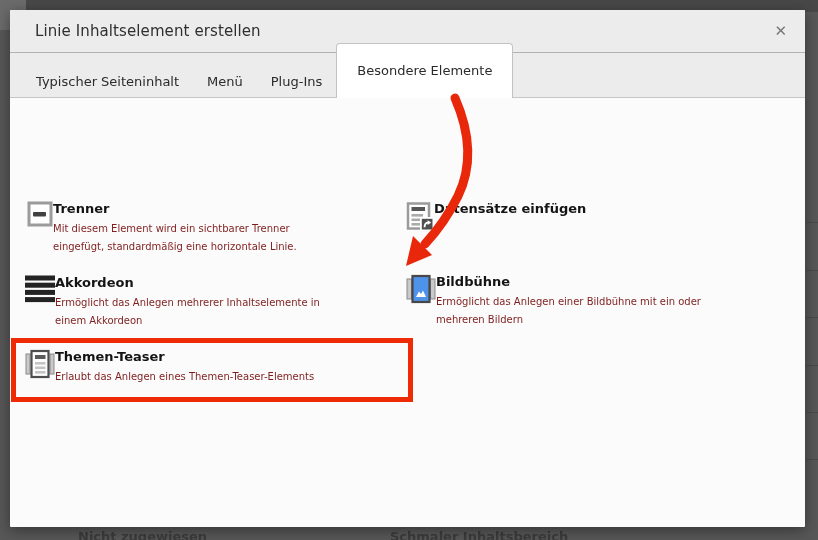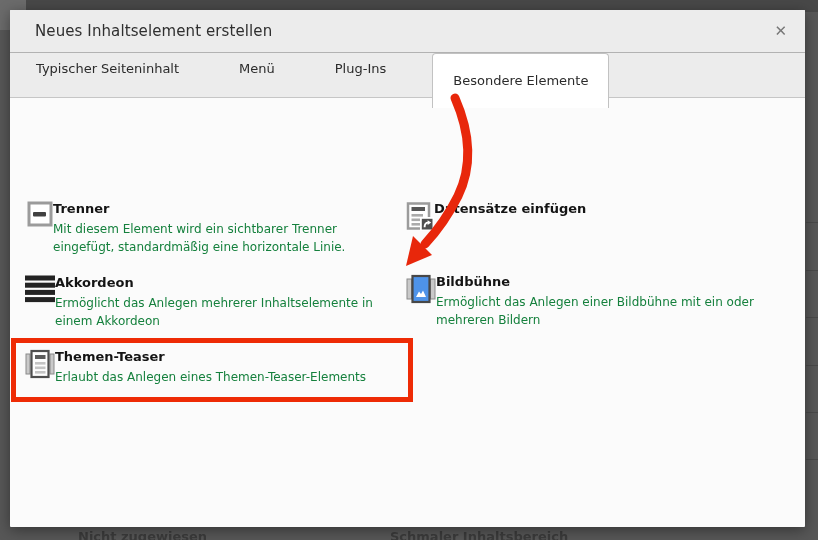--- a/index.html
+++ b/index.html
@@ -26,37 +26,37 @@
     display:flex;align-items:center;padding:0 18px 0 25px;
     border-radius:1px 1px 0 0;
   }
   .modal-title{font-size:15px;color:#2f2f2f;letter-spacing:.1px;}
   .close-btn{
     margin-left:auto;color:#777;font-size:15px;font-weight:bold;
     line-height:1;cursor:pointer;user-select:none;
   }
   .tab-strip{
     height:44px;background:#ececec;border-bottom:1px solid #c6c6c6;
-    display:flex;align-items:flex-start;padding-left:12px;gap:32px;
+    display:flex;align-items:flex-end;padding-left:12px;
   }
   .tab{
     font-size:13px;color:#2b2b2b;padding:0 14px;line-height:31px;
     cursor:pointer;white-space:nowrap;
   }
   .tab.active{
     background:#ffffff;border:1px solid #c2c2c2;border-bottom:none;
     border-radius:4px 4px 0 0;margin-bottom:-1px;padding:12px 20px;line-height:30px;
   }
   .content{position:relative;height:430px;}
 
   
   .item{position:absolute;display:flex;align-items:flex-start;}
   .item .txt{}
   .item-title{font-size:13px;font-weight:bold;color:#141414;line-height:16px;margin:0 0 3px 0;}
-  .item-desc{font-size:12px;color:#15803d;line-height:18px;white-space:pre-line;}
+  .item-desc{font-size:10px;color:#7f1d1d;line-height:18px;white-space:pre-line;}
   .icon-box{flex:0 0 auto;}
 
   .item-trenner{left:17px;top:103px;}
   .item-akkordeon{left:15px;top:177px;}
   .item-datensaetze{left:396px;top:103px;}
   .item-bildbuehne{left:396px;top:176px;}
 
   
   .highlight-box{
     position:absolute;left:1px;top:240px;width:371px;height:48px;
@@ -80,21 +80,21 @@
 <div class="bg-line" style="top:317px"></div>
 <div class="bg-line" style="top:365px"></div>
 <div class="bg-line" style="top:412px"></div>
 <div class="bg-line" style="top:459px"></div>
 <div class="bg-text" style="left:78px">Nicht zugewiesen</div>
 <div class="bg-text" style="left:390px">Schmaler Inhaltsbereich</div>
 
 <div class="modal">
 
   <div class="modal-header">
-    <span class="modal-title">Neues Inhaltselement erstellen</span>
+    <span class="modal-title">Linie Inhaltselement erstellen</span>
     <span class="close-btn">✕</span>
   </div>
 
   <div class="tab-strip">
     <span class="tab">Typischer Seiteninhalt</span>
     <span class="tab">Menü</span>
     <span class="tab">Plug-Ins</span>
     <span class="tab active">Besondere Elemente</span>
   </div>
 

